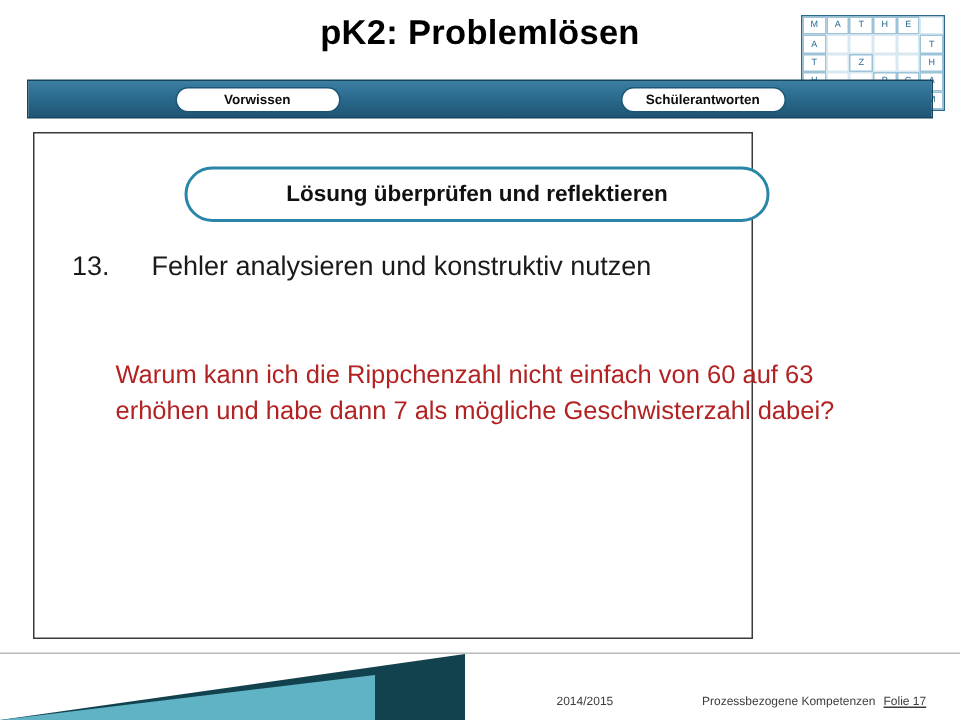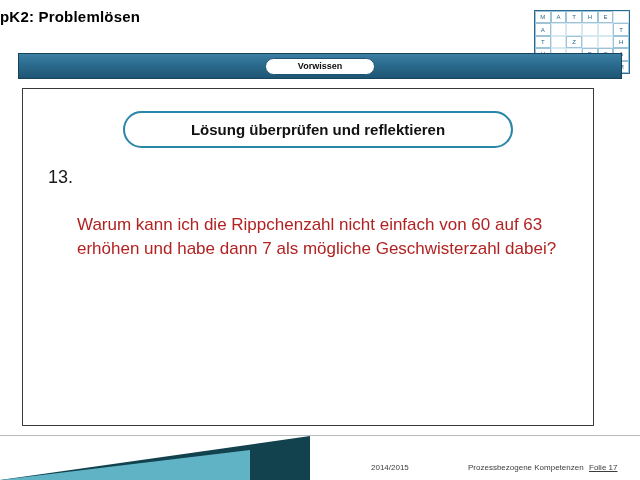--- a/index.html
+++ b/index.html
@@ -14,22 +14,22 @@
     overflow: hidden;
     position: relative;
   }
 
   
   .slide-title {
     position: absolute;
     top: 8px;
     left: 0;
     width: 640px;
-    text-align: left;
-    font-size: 15px;
+    text-align: center;
+    font-size: 23px;
     font-weight: bold;
     color: #000000;
     letter-spacing: 0.2px;
   }
 
   
   .logo-grid {
     position: absolute;
     top: 10px;
     right: 10px;
@@ -90,21 +90,21 @@
   }
   .nav-pill.active {
     background: #d9eaf2;
   }
 
   
   .content-panel {
     position: absolute;
     top: 88px;
     left: 22px;
-    width: 572px;
+    width: 480px;
     height: 338px;
     background: #ffffff;
     border: 1px solid #3a3a3a;
     box-sizing: border-box;
   }
 
   .headline-pill {
     position: absolute;
     top: 22px;
     left: 100px;
@@ -136,21 +136,21 @@
     gap: 20px;
   }
   .numbered-line .num {
     width: 34px;
     text-align: right;
     margin-right: 8px;
   }
 
   .question-block {
     position: absolute;
-    top: 124px;
+    top: 149px;
     left: 54px;
     width: 510px;
     font-size: 17px;
     line-height: 1.42;
     color: #b22222;
   }
 
   
   .footer-shape-dark {
     position: absolute;
@@ -228,30 +228,32 @@
   <div class="logo-cell">E</div>
   <div class="logo-cell">H</div>
   <div class="logo-cell">T</div>
   <div class="logo-cell empty"></div>
   <div class="logo-cell empty"></div>
   <div class="logo-cell">M</div>
 </div>
 
 <div class="nav-bar">
   <div class="nav-pill">Vorwissen</div>
+  <div class="nav-pill">Schülerantworten</div>
 </div>
 
 <div class="content-panel">
 
   <div class="headline-pill">
     <span>Lösung überprüfen und reflektieren</span>
   </div>
 
   <div class="numbered-line">
     <div class="num">13.</div>
+    <div>Fehler analysieren und konstruktiv nutzen</div>
   </div>
 
   <div class="question-block">Warum kann ich die Rippchenzahl nicht einfach von 60 auf 63 erhöhen und habe dann 7 als mögliche Geschwisterzahl dabei?</div>
 
 </div>
 
 <div class="footer-line"></div>
 <div class="footer-shape-dark"></div>
 <div class="footer-shape-teal"></div>
 <div class="footer-text footer-year">2014/2015</div>

